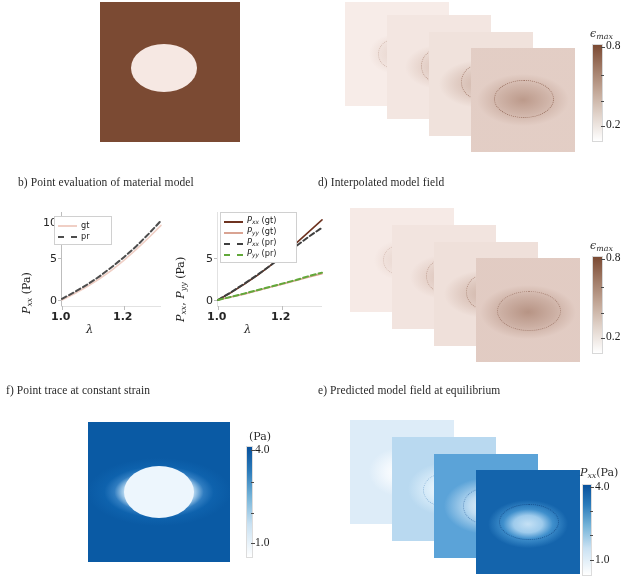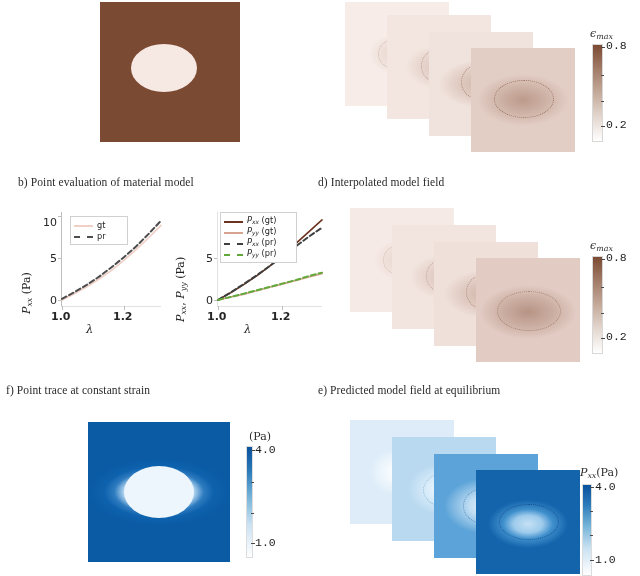--- a/index.html
+++ b/index.html
@@ -87,21 +87,21 @@
   .cbar-grad { position: absolute; left: 0; top: 0; width: 100%; height: 100%; }
   .cbar-title {
     position: absolute;
     font-size: 11px;
     white-space: nowrap;
     font-family: "DejaVu Serif", serif;
   }
   .cbar-tick {
     position: absolute;
     font-size: 11.5px;
-    font-family: Liberation Mono, monospace;
+    font-family: Liberation Serif, serif;
     color: #1c1c1c;
     white-space: nowrap;
   }
   .cbar-tickmark { position: absolute; height: 1px; background: #4a4a4a; }
 
   
   .stack-img { position: absolute; overflow: hidden; }
 
   .sub { vertical-align: -0.25em; font-size: 0.72em; font-style: italic; }
   .ital { font-style: italic; }
@@ -190,21 +190,21 @@
     <g id="bl-curves">
         <path d="M 48.00 90.00 L 60.38 83.78 L 72.75 76.78 L 85.13 69.00 L 97.50 60.44 L 109.87 50.33 L 122.25 39.44 L 134.63 27.78 L 147.00 15.33" fill="none" stroke="#f0cfc5" stroke-width="1.6" stroke-linecap="round"></path>
         <path d="M 48.00 88.83 L 60.38 82.22 L 72.75 74.83 L 85.13 66.67 L 97.50 57.33 L 109.87 47.22 L 122.25 36.33 L 134.63 23.89 L 147.00 10.67" fill="none" stroke="#4d4d4d" stroke-width="2" stroke-linecap="round" stroke-dasharray="5,3"></path>
       </g>
   </svg>
 
   <div class="xtick-lab" style="left:37px; top:100px; font-weight:600;">1.0</div>
   <div class="xtick-lab" style="left:99px; top:100px; font-weight:600;">1.2</div>
   <div class="axlabel" style="left:72px; top:112px;">λ</div>
 
-  <div class="legendbox" style="left:56px; top:6px; width:49px;">
+  <div class="legendbox" style="left:40px; top:6px; width:49px;">
     <div class="legrow">
       <span class="legswatch">
           <i style="border-top:2px solid #f0cfc5;"></i>
         </span>
       <span class="legtext">gt</span>
     </div>
     <div class="legrow">
       <span class="legswatch">
           <i style="border-top:2px dashed #4d4d4d;"></i>
         </span>

